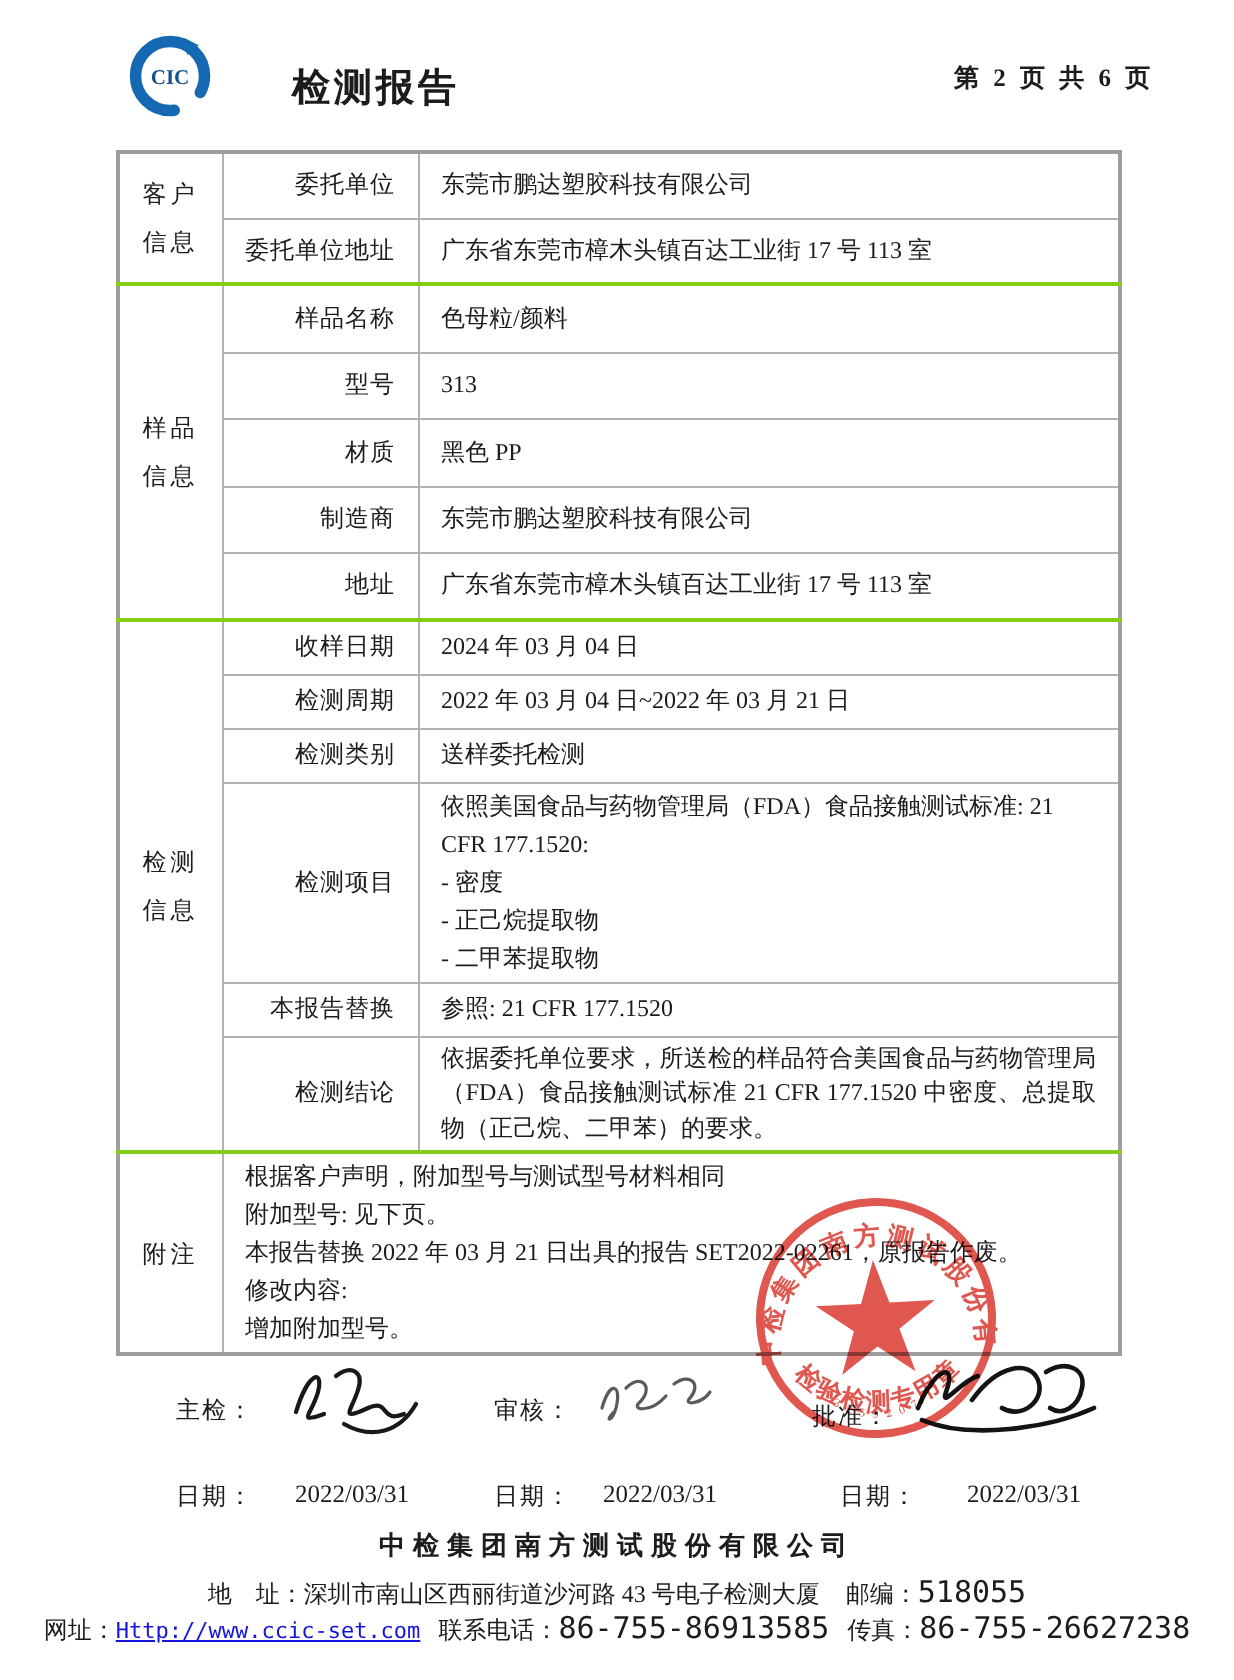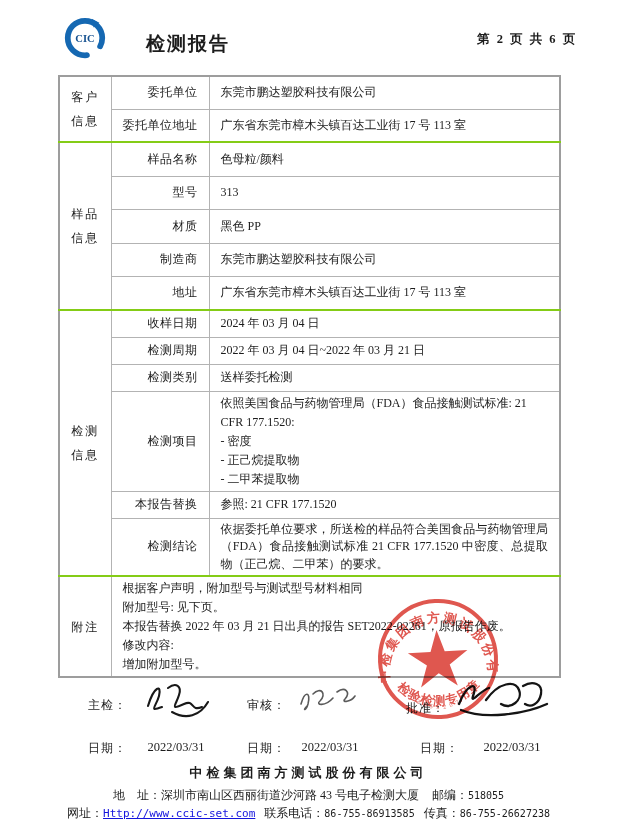--- a/index.html
+++ b/index.html
@@ -36,21 +36,21 @@
 
   
   .stamp{position:absolute;left:375px;top:596px;width:126px;height:126px;
          mix-blend-mode:multiply;opacity:.92;transform:rotate(-3deg);}
 
   
   .f-company{position:absolute;left:0;top:764px;width:617px;text-align:center;
              font-weight:bold;font-size:13px;letter-spacing:4px;}
   .f-addr{position:absolute;left:0;top:787px;width:617px;text-align:center;font-size:12px;}
   .f-web{position:absolute;left:0;top:805px;width:617px;text-align:center;font-size:12px;}
-  .mono{font-family:"DejaVu Sans Mono","Liberation Mono",monospace;font-size:10px;}
+  .mono{font-family:"DejaVu Sans Mono","Liberation Mono",monospace;font-size:15px;}
   a.url{color:#1414dd;text-decoration:underline;font-family:"DejaVu Sans Mono","Liberation Mono",monospace;font-size:11px;}
 </style>
 </head>
 <body>
 
 <div class="page">
 
   <svg class="logo" viewBox="0 0 48 48">
     <circle cx="24" cy="24" r="18" fill="none" stroke="#1568b2" stroke-width="6" stroke-linecap="round" stroke-dasharray="96 17" stroke-dashoffset="-26"></circle>
     <path d="M31 4 L39 8 L33 13 Z" fill="#1568b2"></path>

